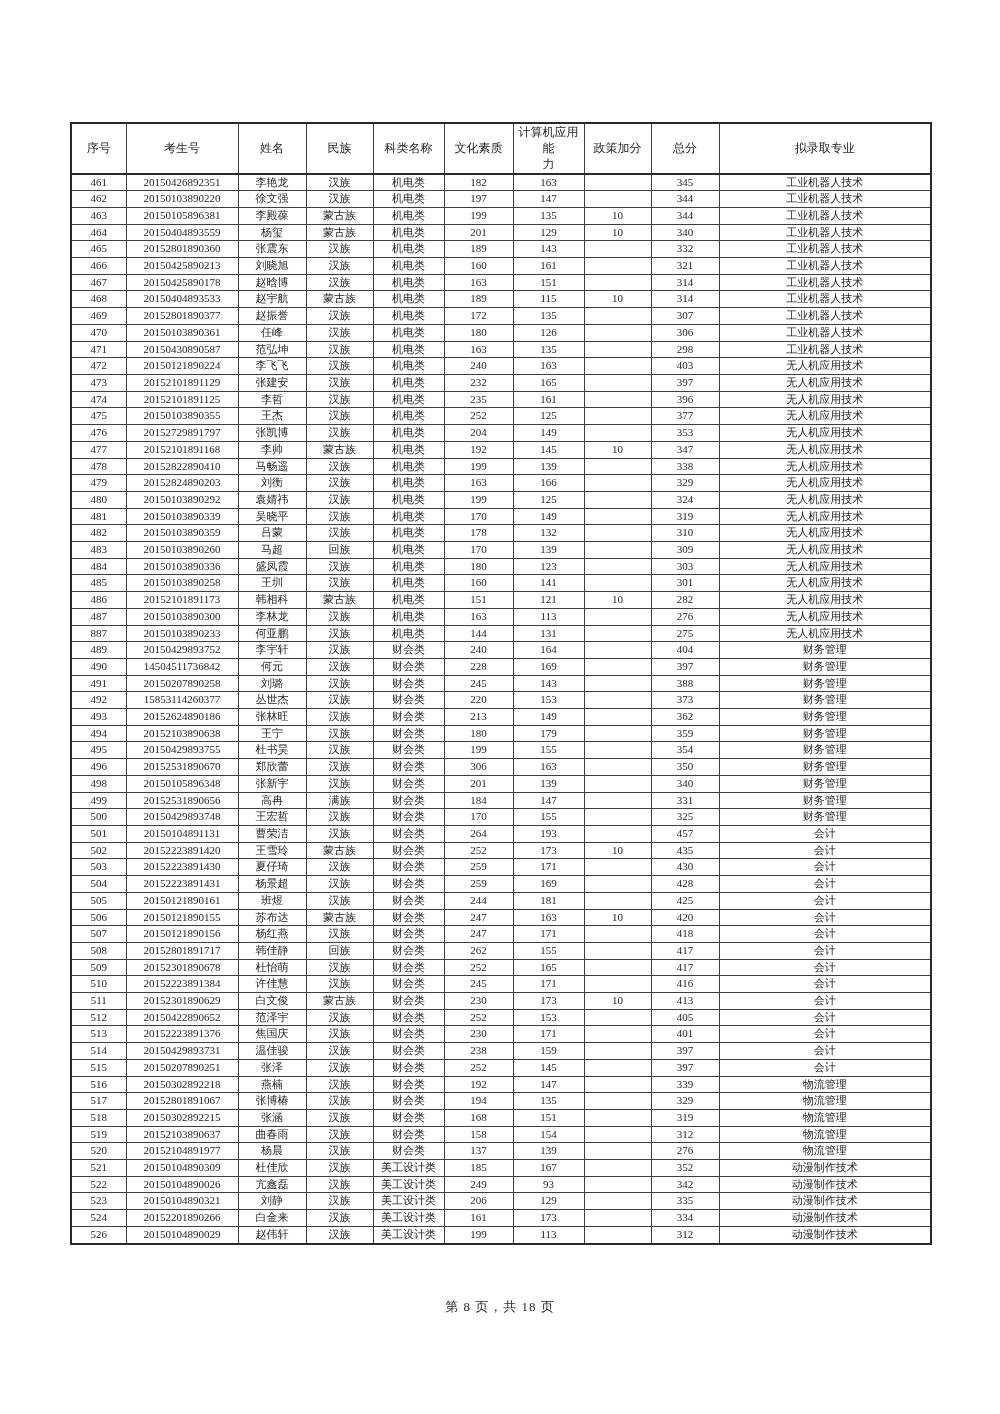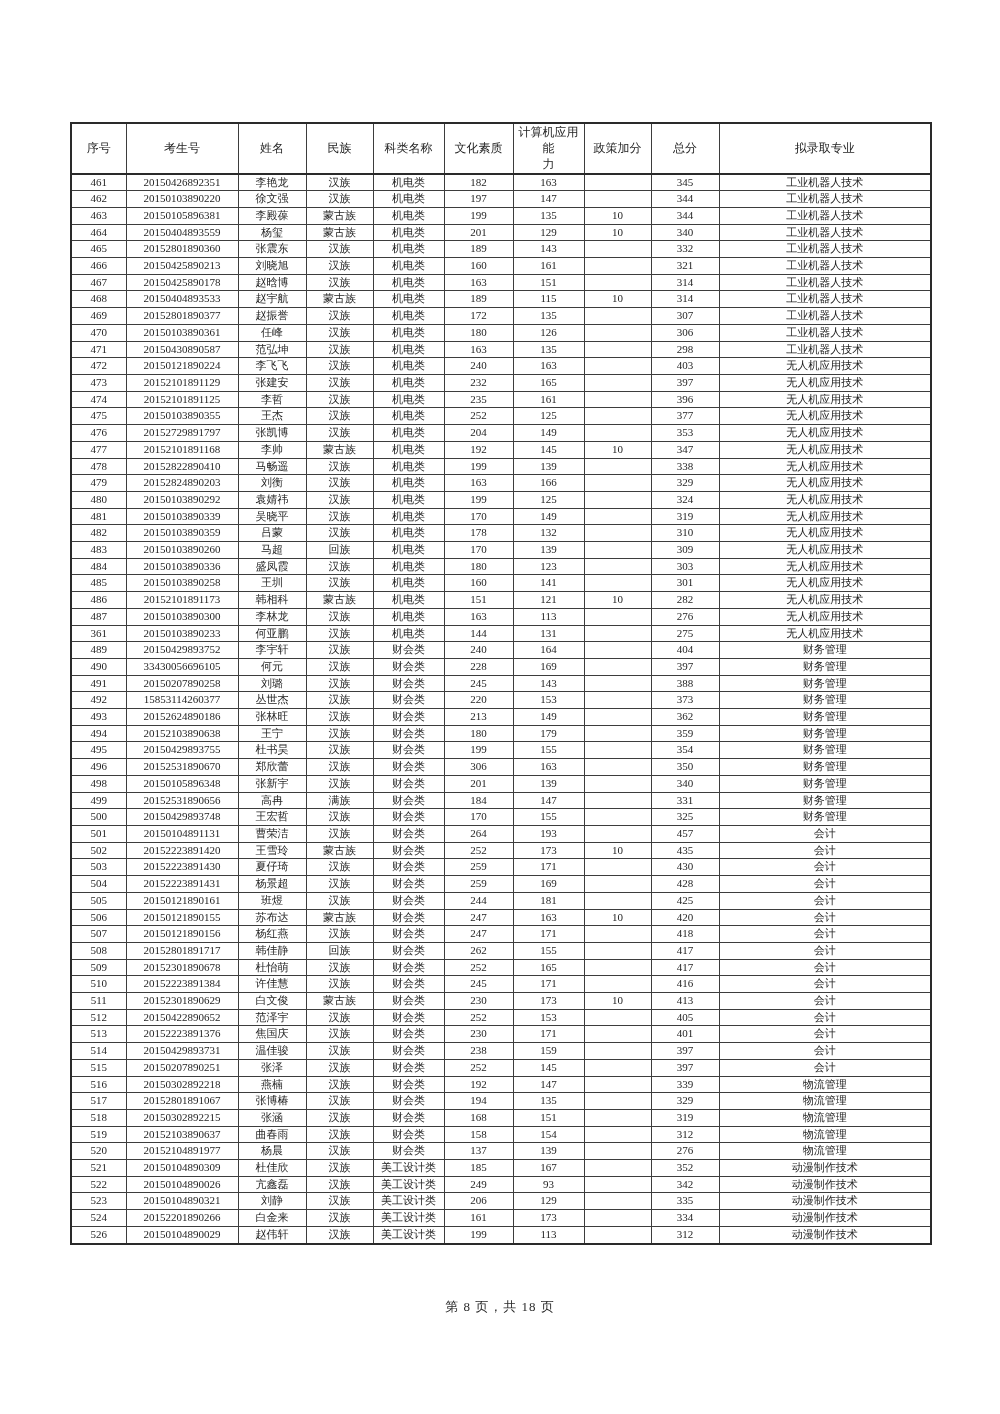--- a/index.html
+++ b/index.html
@@ -406,21 +406,21 @@
           <td>李林龙</td>
           <td>汉族</td>
           <td>机电类</td>
           <td>163</td>
           <td>113</td>
           <td></td>
           <td>276</td>
           <td>无人机应用技术</td>
         </tr>
         <tr>
-          <td>361</td>
+          <td>887</td>
           <td>20150103890233</td>
           <td>何亚鹏</td>
           <td>汉族</td>
           <td>机电类</td>
           <td>144</td>
           <td>131</td>
           <td></td>
           <td>275</td>
           <td>无人机应用技术</td>
         </tr>
@@ -431,21 +431,21 @@
           <td>汉族</td>
           <td>财会类</td>
           <td>240</td>
           <td>164</td>
           <td></td>
           <td>404</td>
           <td>财务管理</td>
         </tr>
         <tr>
           <td>490</td>
-          <td>33430056696105</td>
+          <td>14504511736842</td>
           <td>何元</td>
           <td>汉族</td>
           <td>财会类</td>
           <td>228</td>
           <td>169</td>
           <td></td>
           <td>397</td>
           <td>财务管理</td>
         </tr>
         <tr>

